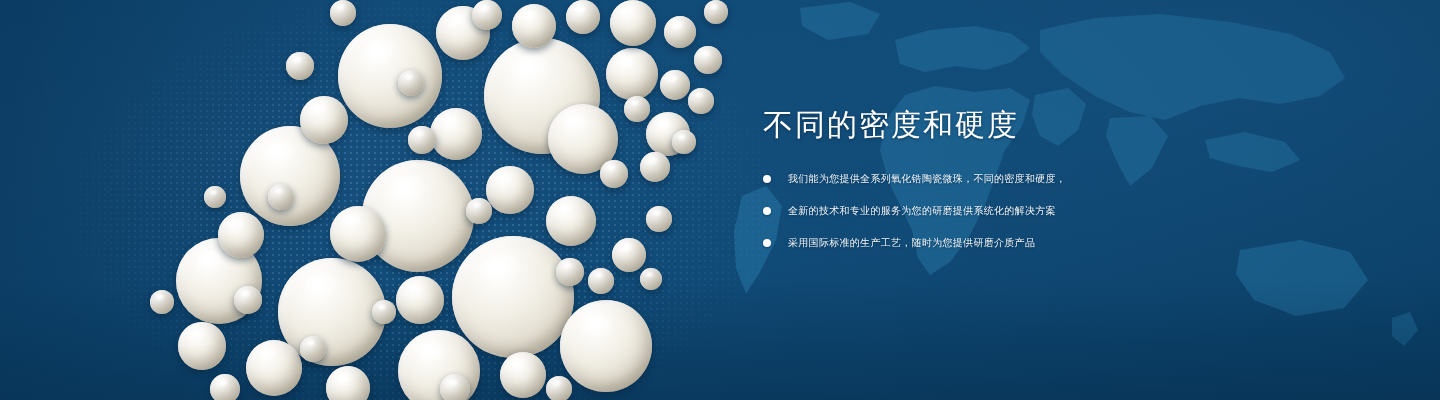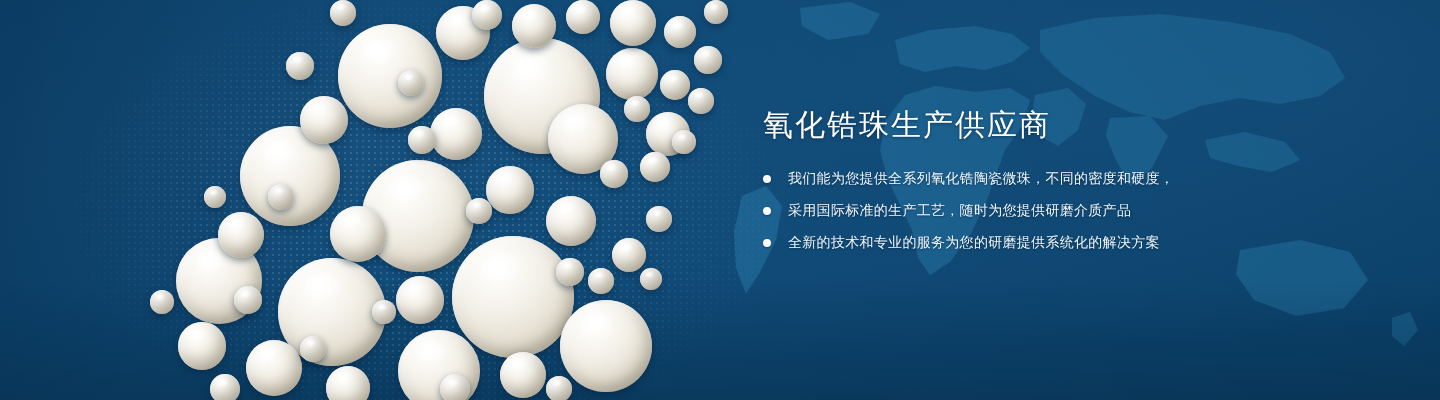--- a/index.html
+++ b/index.html
@@ -80,21 +80,21 @@
     color:#ffffff;
     text-shadow:0 1px 3px rgba(3,28,50,.55);
     margin:0 0 22px 0;
     white-space:nowrap;
   }
   .bullets{list-style:none;margin:0;padding:0;}
   .bullet{
     position:relative;
     padding-left:25px;
     margin-bottom:7px;
-    font-size:14px;
+    font-size:10px;
     line-height:25px;
     color:#f2f7fb;
     letter-spacing:.3px;
     text-shadow:0 1px 2px rgba(3,28,50,.5);
   }
   .bullet:last-child{margin-bottom:0;}
   .dot{
     position:absolute;
     left:0;top:9px;
     width:8px;height:8px;
@@ -197,35 +197,35 @@
     <div class="bead sm" style="left:640px;top:268px;width:22px;height:22px;"></div>
     <div class="bead sm" style="left:210px;top:374px;width:30px;height:30px;"></div>
     <div class="bead sm" style="left:150px;top:290px;width:24px;height:24px;"></div>
     <div class="bead sm" style="left:330px;top:0px;width:26px;height:26px;"></div>
     <div class="bead sm" style="left:566px;top:0px;width:34px;height:34px;"></div>
     <div class="bead sm" style="left:704px;top:0px;width:24px;height:24px;"></div>
   </div>
 
   <div class="copy">
 
-    <h1 class="headline">氧化锆珠生产供应商</h1>
+    <h1 class="headline">不同的密度和硬度</h1>
 
     <ul class="bullets">
 
       <li class="bullet">
         <span class="dot"></span>
         <span>我们能为您提供全系列氧化锆陶瓷微珠，不同的密度和硬度，</span>
       </li>
 
       <li class="bullet">
         <span class="dot"></span>
+        <span>全新的技术和专业的服务为您的研磨提供系统化的解决方案</span>
+      </li>
+
+      <li class="bullet">
+        <span class="dot"></span>
         <span>采用国际标准的生产工艺，随时为您提供研磨介质产品</span>
       </li>
 
-      <li class="bullet">
-        <span class="dot"></span>
-        <span>全新的技术和专业的服务为您的研磨提供系统化的解决方案</span>
-      </li>
-
     </ul>
   </div>
 
 </div>
 
 </body></html>

